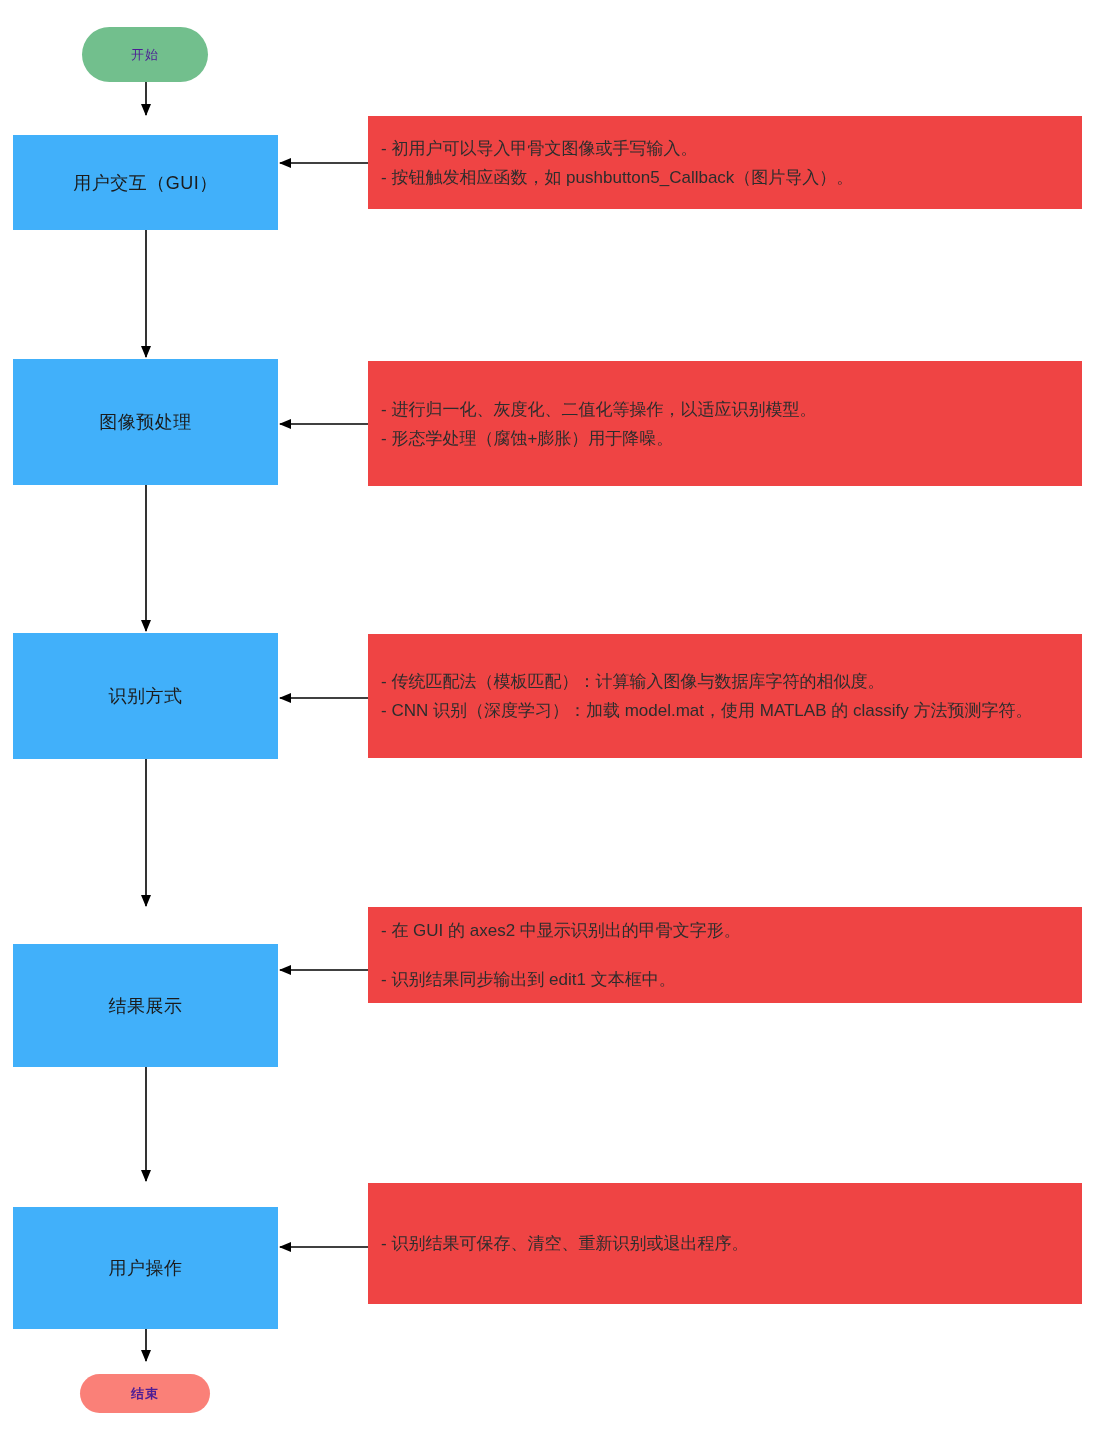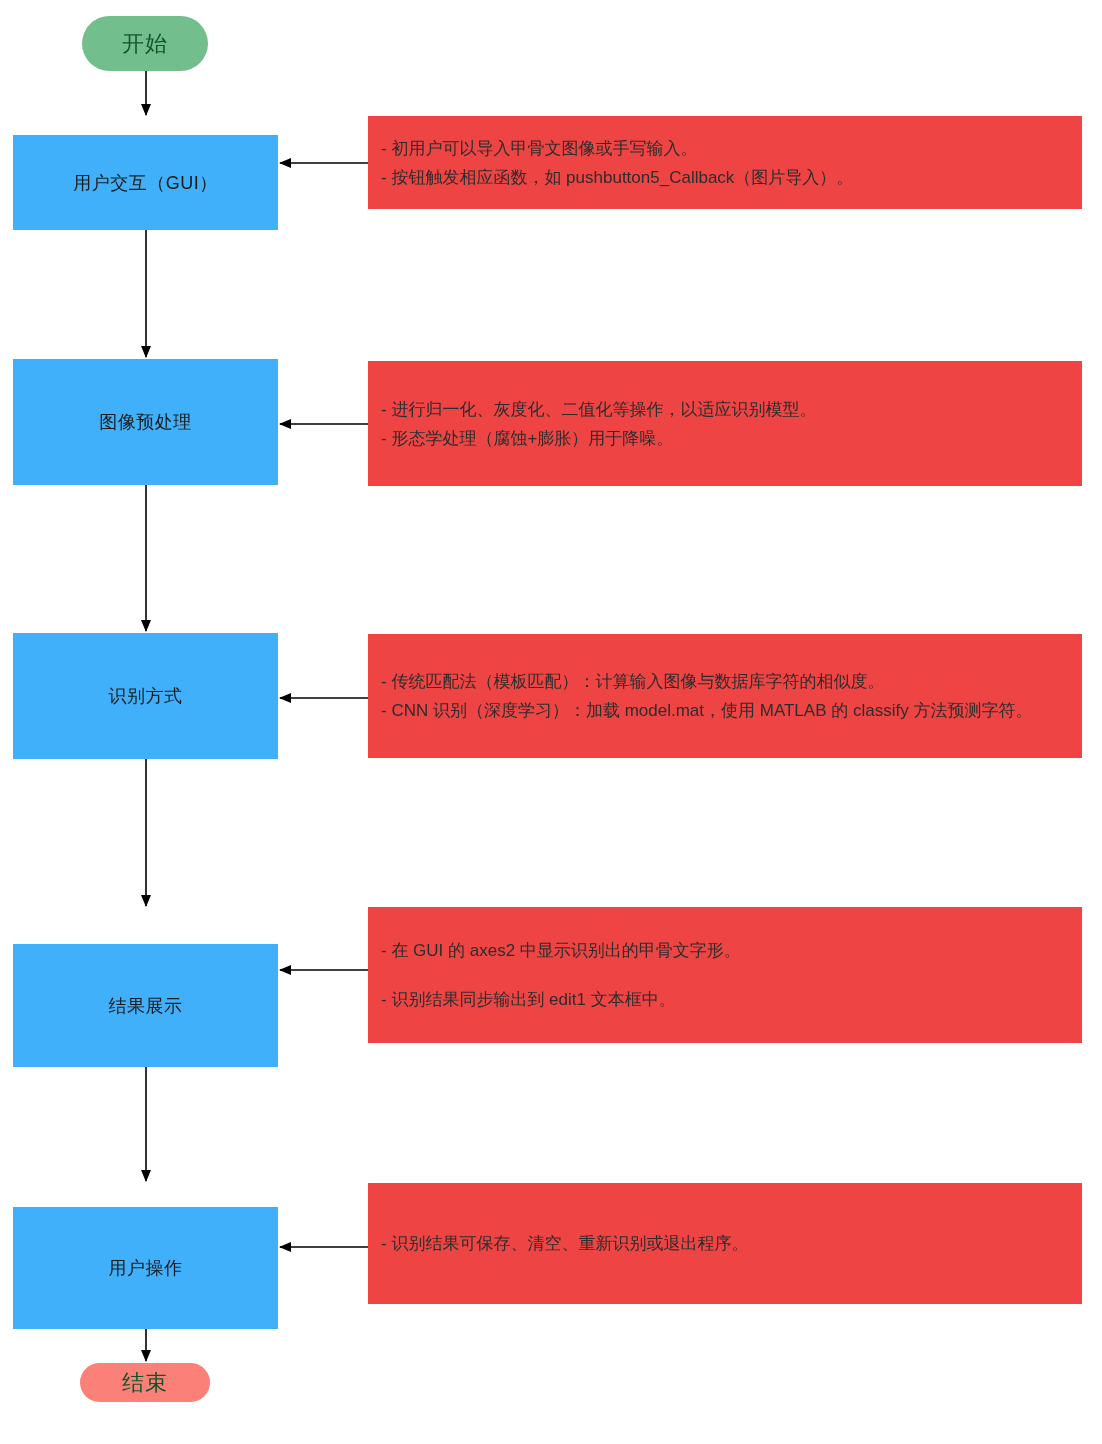--- a/index.html
+++ b/index.html
@@ -20,23 +20,24 @@
     left: 0;
     top: 0;
     pointer-events: none;
   }
   .pill {
     position: absolute;
     display: flex;
     align-items: center;
     justify-content: center;
     border-radius: 29px;
-    font-size: 22px;
-    color: #14532d;
+    font-size: 13px;
+    color: #4c1d95;
     letter-spacing: 1px;
+    margin-top: 11px;
   }
   .pill.start { background: #72bf8d; }
   .pill.end   { background: #fa8078; }
   .step {
     position: absolute;
     left: 13px;
     width: 265px;
     background: #41b0fa;
     display: flex;
     align-items: center;
@@ -105,25 +106,25 @@
     <div class="note-line">- 形态学处理（腐蚀+膨胀）用于降噪。</div>
   </div>
 
   <div class="step" style="top:633px; height:126px;">识别方式</div>
   <div class="note" style="top:634px; height:124px;">
     <div class="note-line">- 传统匹配法（模板匹配）：计算输入图像与数据库字符的相似度。</div>
     <div class="note-line">- CNN 识别（深度学习）：加载 model.mat，使用 MATLAB 的 classify 方法预测字符。</div>
   </div>
 
   <div class="step" style="top:944px; height:123px;">结果展示</div>
-  <div class="note" style="top:907px; height:136px;gap:20px;">
+  <div class="note" style="top:907px; height:96px;gap:20px;">
     <div class="note-line">- 在 GUI 的 axes2 中显示识别出的甲骨文字形。</div>
     <div class="note-line">- 识别结果同步输出到 edit1 文本框中。</div>
   </div>
 
   <div class="step" style="top:1183px; height:122px;margin-top:24px;">用户操作</div>
   <div class="note" style="top:1183px; height:121px;">
     <div class="note-line">- 识别结果可保存、清空、重新识别或退出程序。</div>
   </div>
 
-  <div class="pill end" style="left:80px; top:1363px; width:130px; height:39px;">结束</div>
+  <div class="pill end" style="left:80px; top:1363px; width:130px; height:39px;font-weight:bold;">结束</div>
 
 </div>
 
 </body></html>

